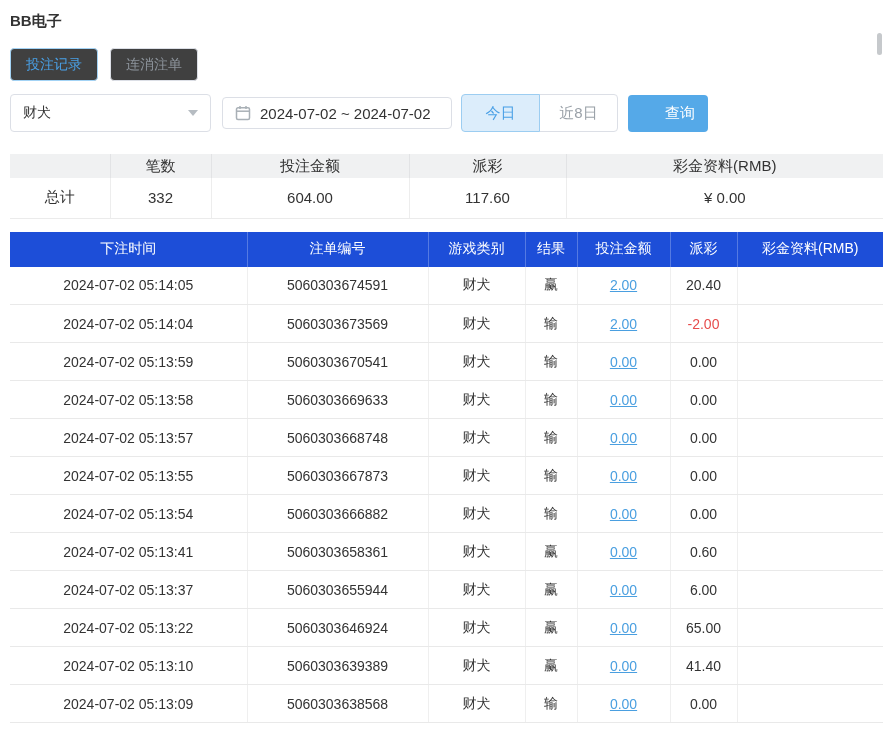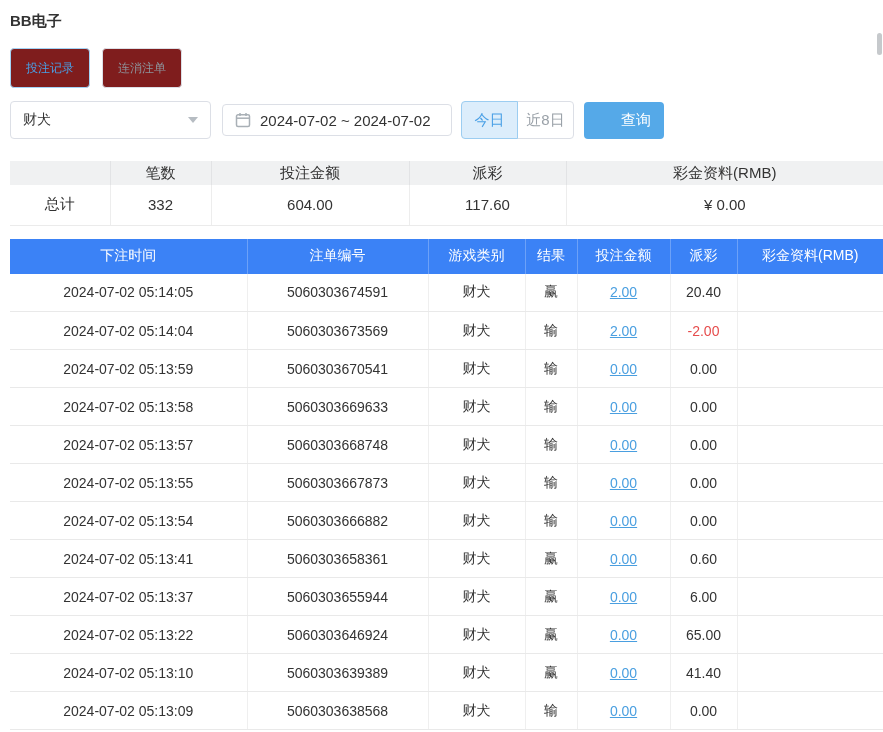--- a/index.html
+++ b/index.html
@@ -8,23 +8,23 @@
     background: #fff; color: #333;
     font-family: "Liberation Sans", "DejaVu Sans", sans-serif;
   }
   .page { padding: 12px 0 0 10px; width: 883px; }
 
   .page-title { font-size: 15px; font-weight: bold; color: #333; }
 
   
   .tab-bar { margin-top: 17px; display: flex; align-items: center; }
   .tab {
-    height: 40px; padding: 0 15px; margin-right: 12px;
-    background: #7f1d1d; border: 1px solid #dcdfe6; border-radius: 4px;
-    font-size: 12px; color: #8d949c; cursor: pointer;
+    height: 33px; padding: 0 15px; margin-right: 12px;
+    background: #404040; border: 1px solid #dcdfe6; border-radius: 4px;
+    font-size: 14px; color: #8d949c; cursor: pointer;
     font-family: inherit;
   }
   .tab.active { color: #49a0e6; border-color: #a3d3f5; }
 
   
   .filter-bar { display: flex; align-items: center; margin-top: 13px; }
   .select-box {
     width: 201px; height: 38px; border: 1px solid #dcdfe6; border-radius: 4px;
     display: flex; align-items: center; justify-content: space-between;
     padding: 0 12px; font-size: 14px; color: #333; cursor: pointer; background: #fff;
@@ -35,21 +35,21 @@
     border-top: 6px solid #b6bcc2;
   }
   .date-box {
     margin-left: 11px; width: 230px; height: 32px;
     border: 1px solid #dcdfe6; border-radius: 4px; background: #fff;
     display: flex; align-items: center; gap: 9px; padding: 0 12px;
     font-size: 15px; color: #333; cursor: pointer;
   }
   .btn-group { display: flex; margin-left: 9px; }
   .qbtn {
-    height: 38px; width: 57px; background: #fff;
+    height: 38px; width: 79px; background: #fff;
     border: 1px solid #dcdfe6; font-size: 15px; color: #9aa1a8;
     cursor: pointer; margin-left: -1px; font-family: inherit;
   }
   .qbtn:first-child { border-radius: 4px 0 0 4px; margin-left: 0; }
   .qbtn:last-child { border-radius: 0 4px 4px 0; }
   .qbtn.active { background: #dcedfb; color: #4aa0e6; border-color: #9ccdf1; position: relative; z-index: 1; }
   .search-btn {
     margin-left: 10px; width: 80px; height: 37px;
     background: #55a9e8; color: #fff; border: none; border-radius: 4px;
     font-size: 15px; cursor: pointer; font-family: inherit; padding-left: 24px;
@@ -71,21 +71,21 @@
     border-right: 1px solid #ededed; border-bottom: 1px solid #ebebeb;
   }
   .summary-table td:last-child { border-right: none; }
 
   
   .records-table {
     margin-top: 13px; width: 873px;
     border-collapse: collapse; table-layout: fixed;
   }
   .records-table th {
-    height: 35px; background: #3b82f6; color: #fff;
+    height: 35px; background: #1d4ed8; color: #fff;
     font-weight: 400; font-size: 14px; text-align: center;
     border-right: 1px solid rgba(255,255,255,0.25);
   }
   .records-table th:last-child { border-right: none; }
   .records-table td {
     height: 38px; font-size: 14px; text-align: center; color: #333;
     border-right: 1px solid #efefef; border-bottom: 1px solid #e9e9e9;
     background: #fff; overflow: hidden; white-space: nowrap;
   }
   .records-table td:last-child { border-right: none; }

